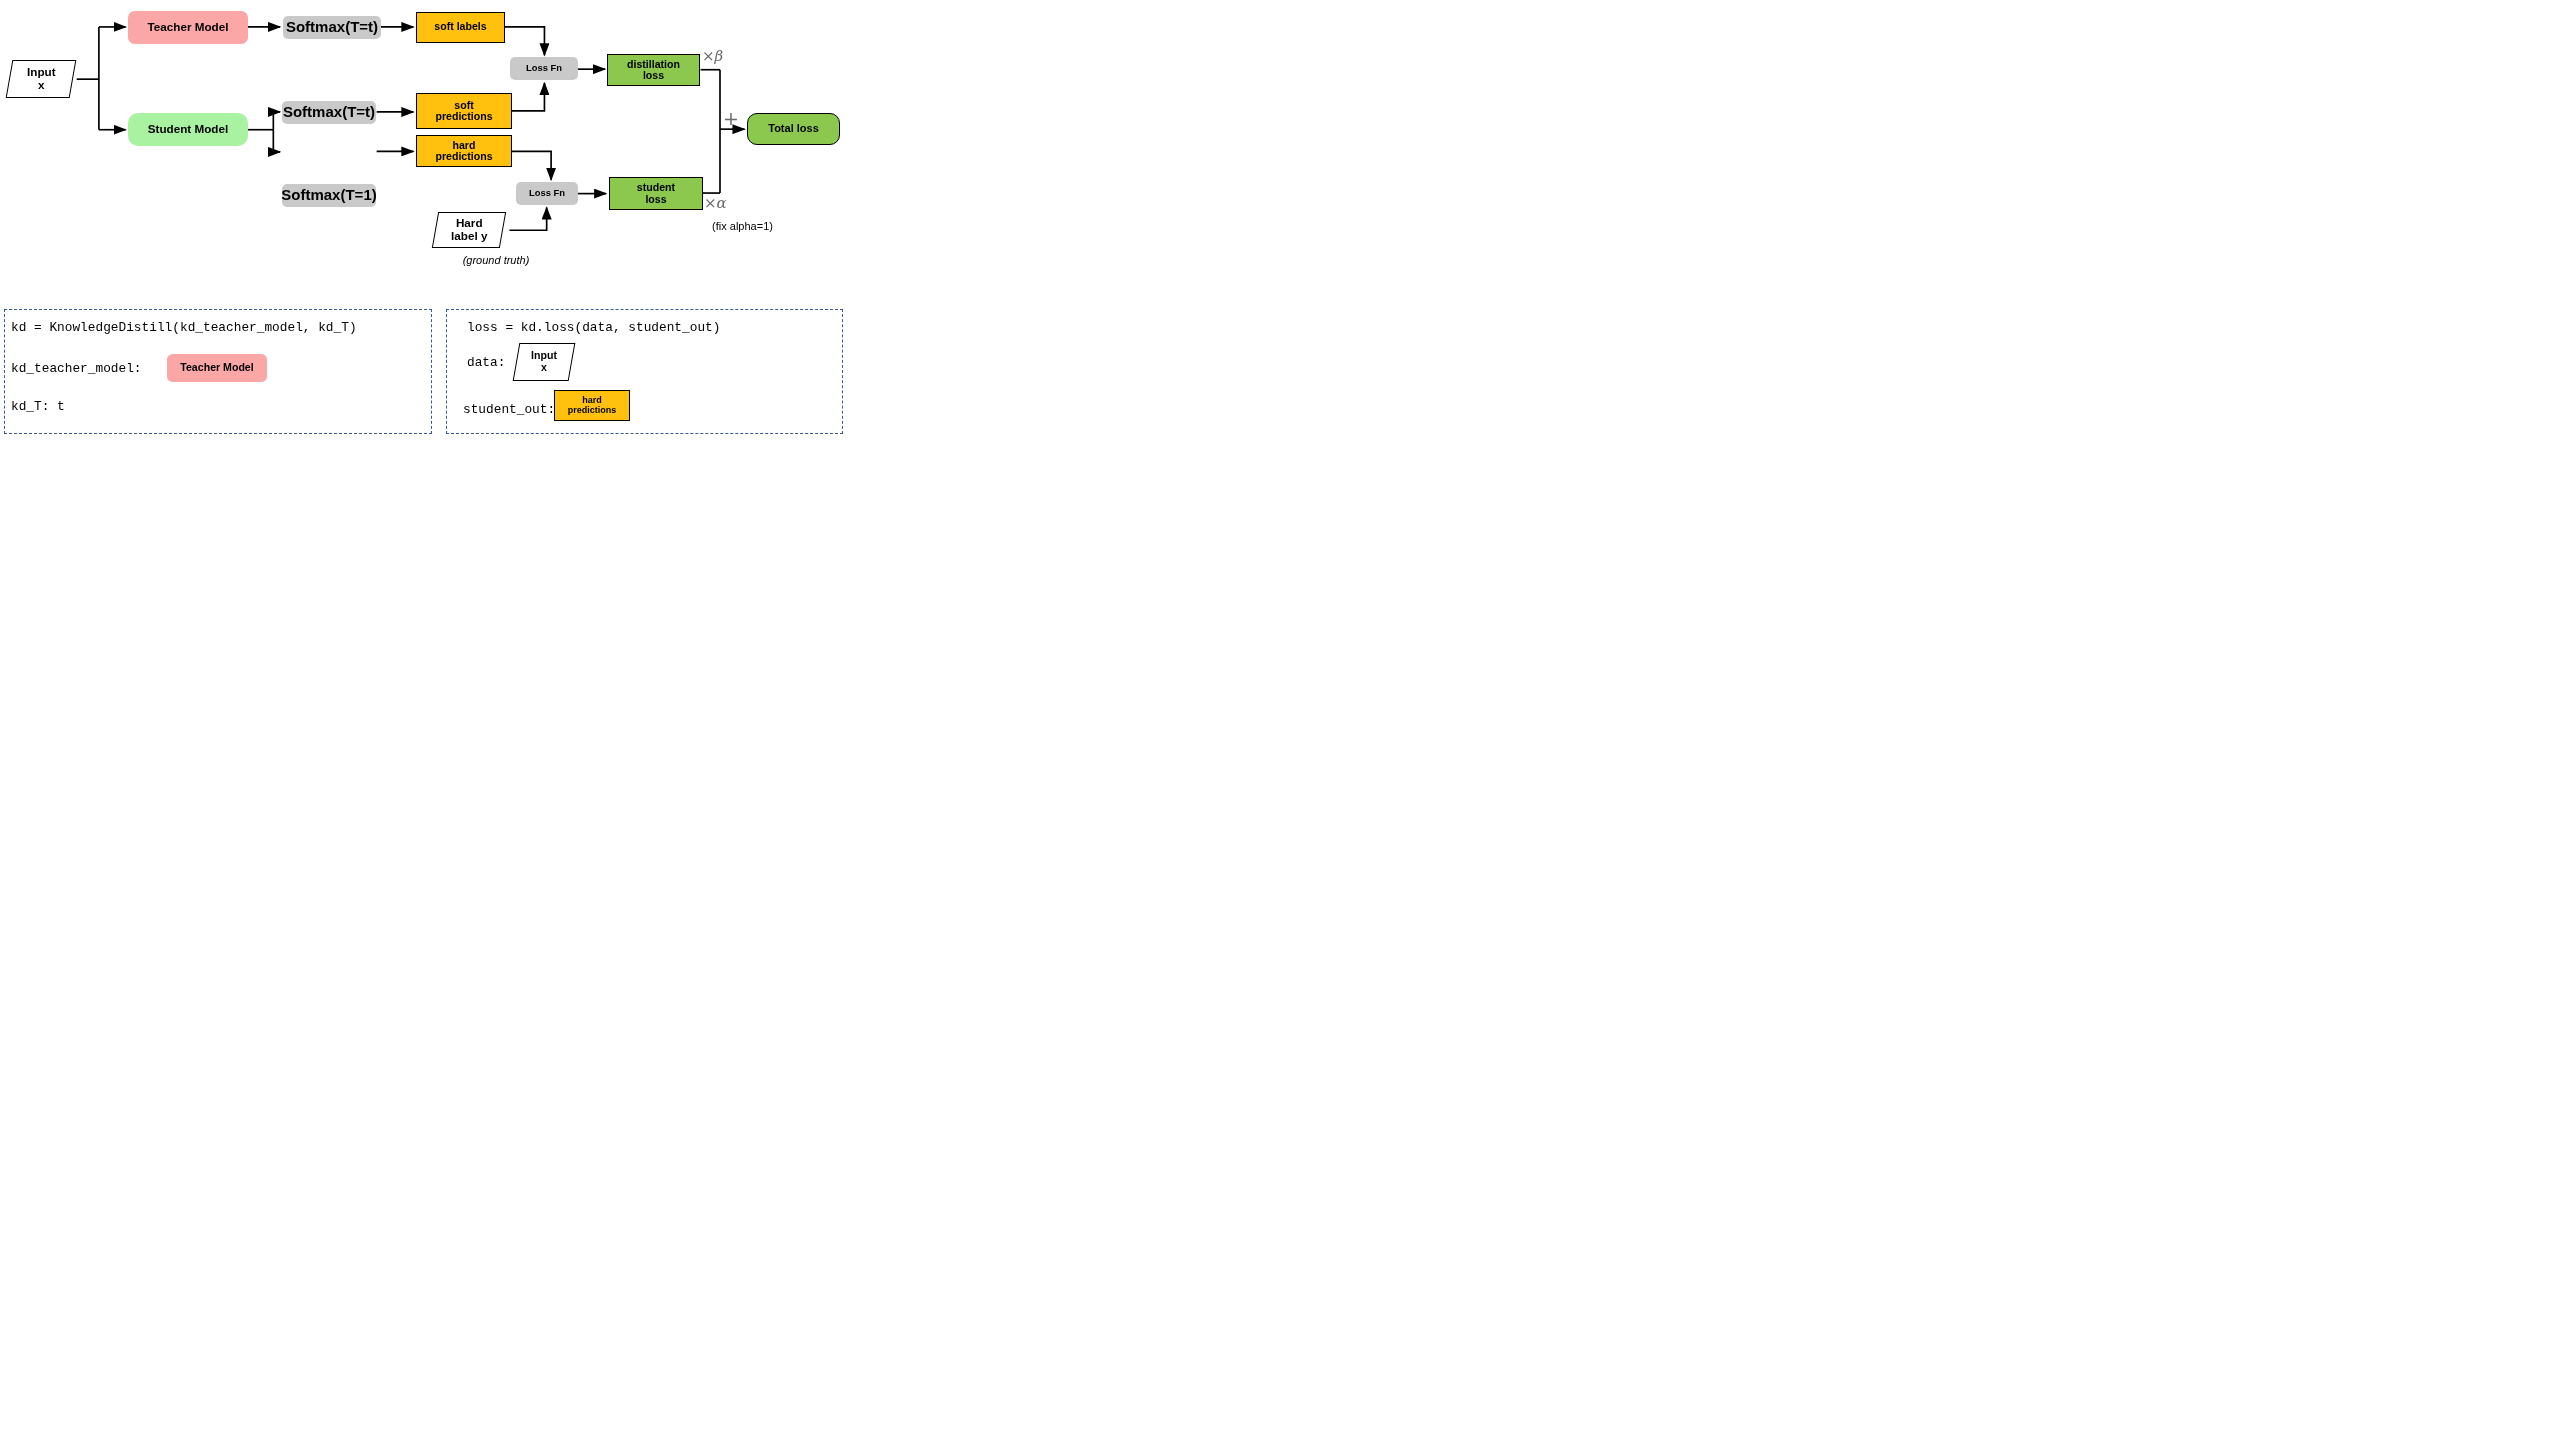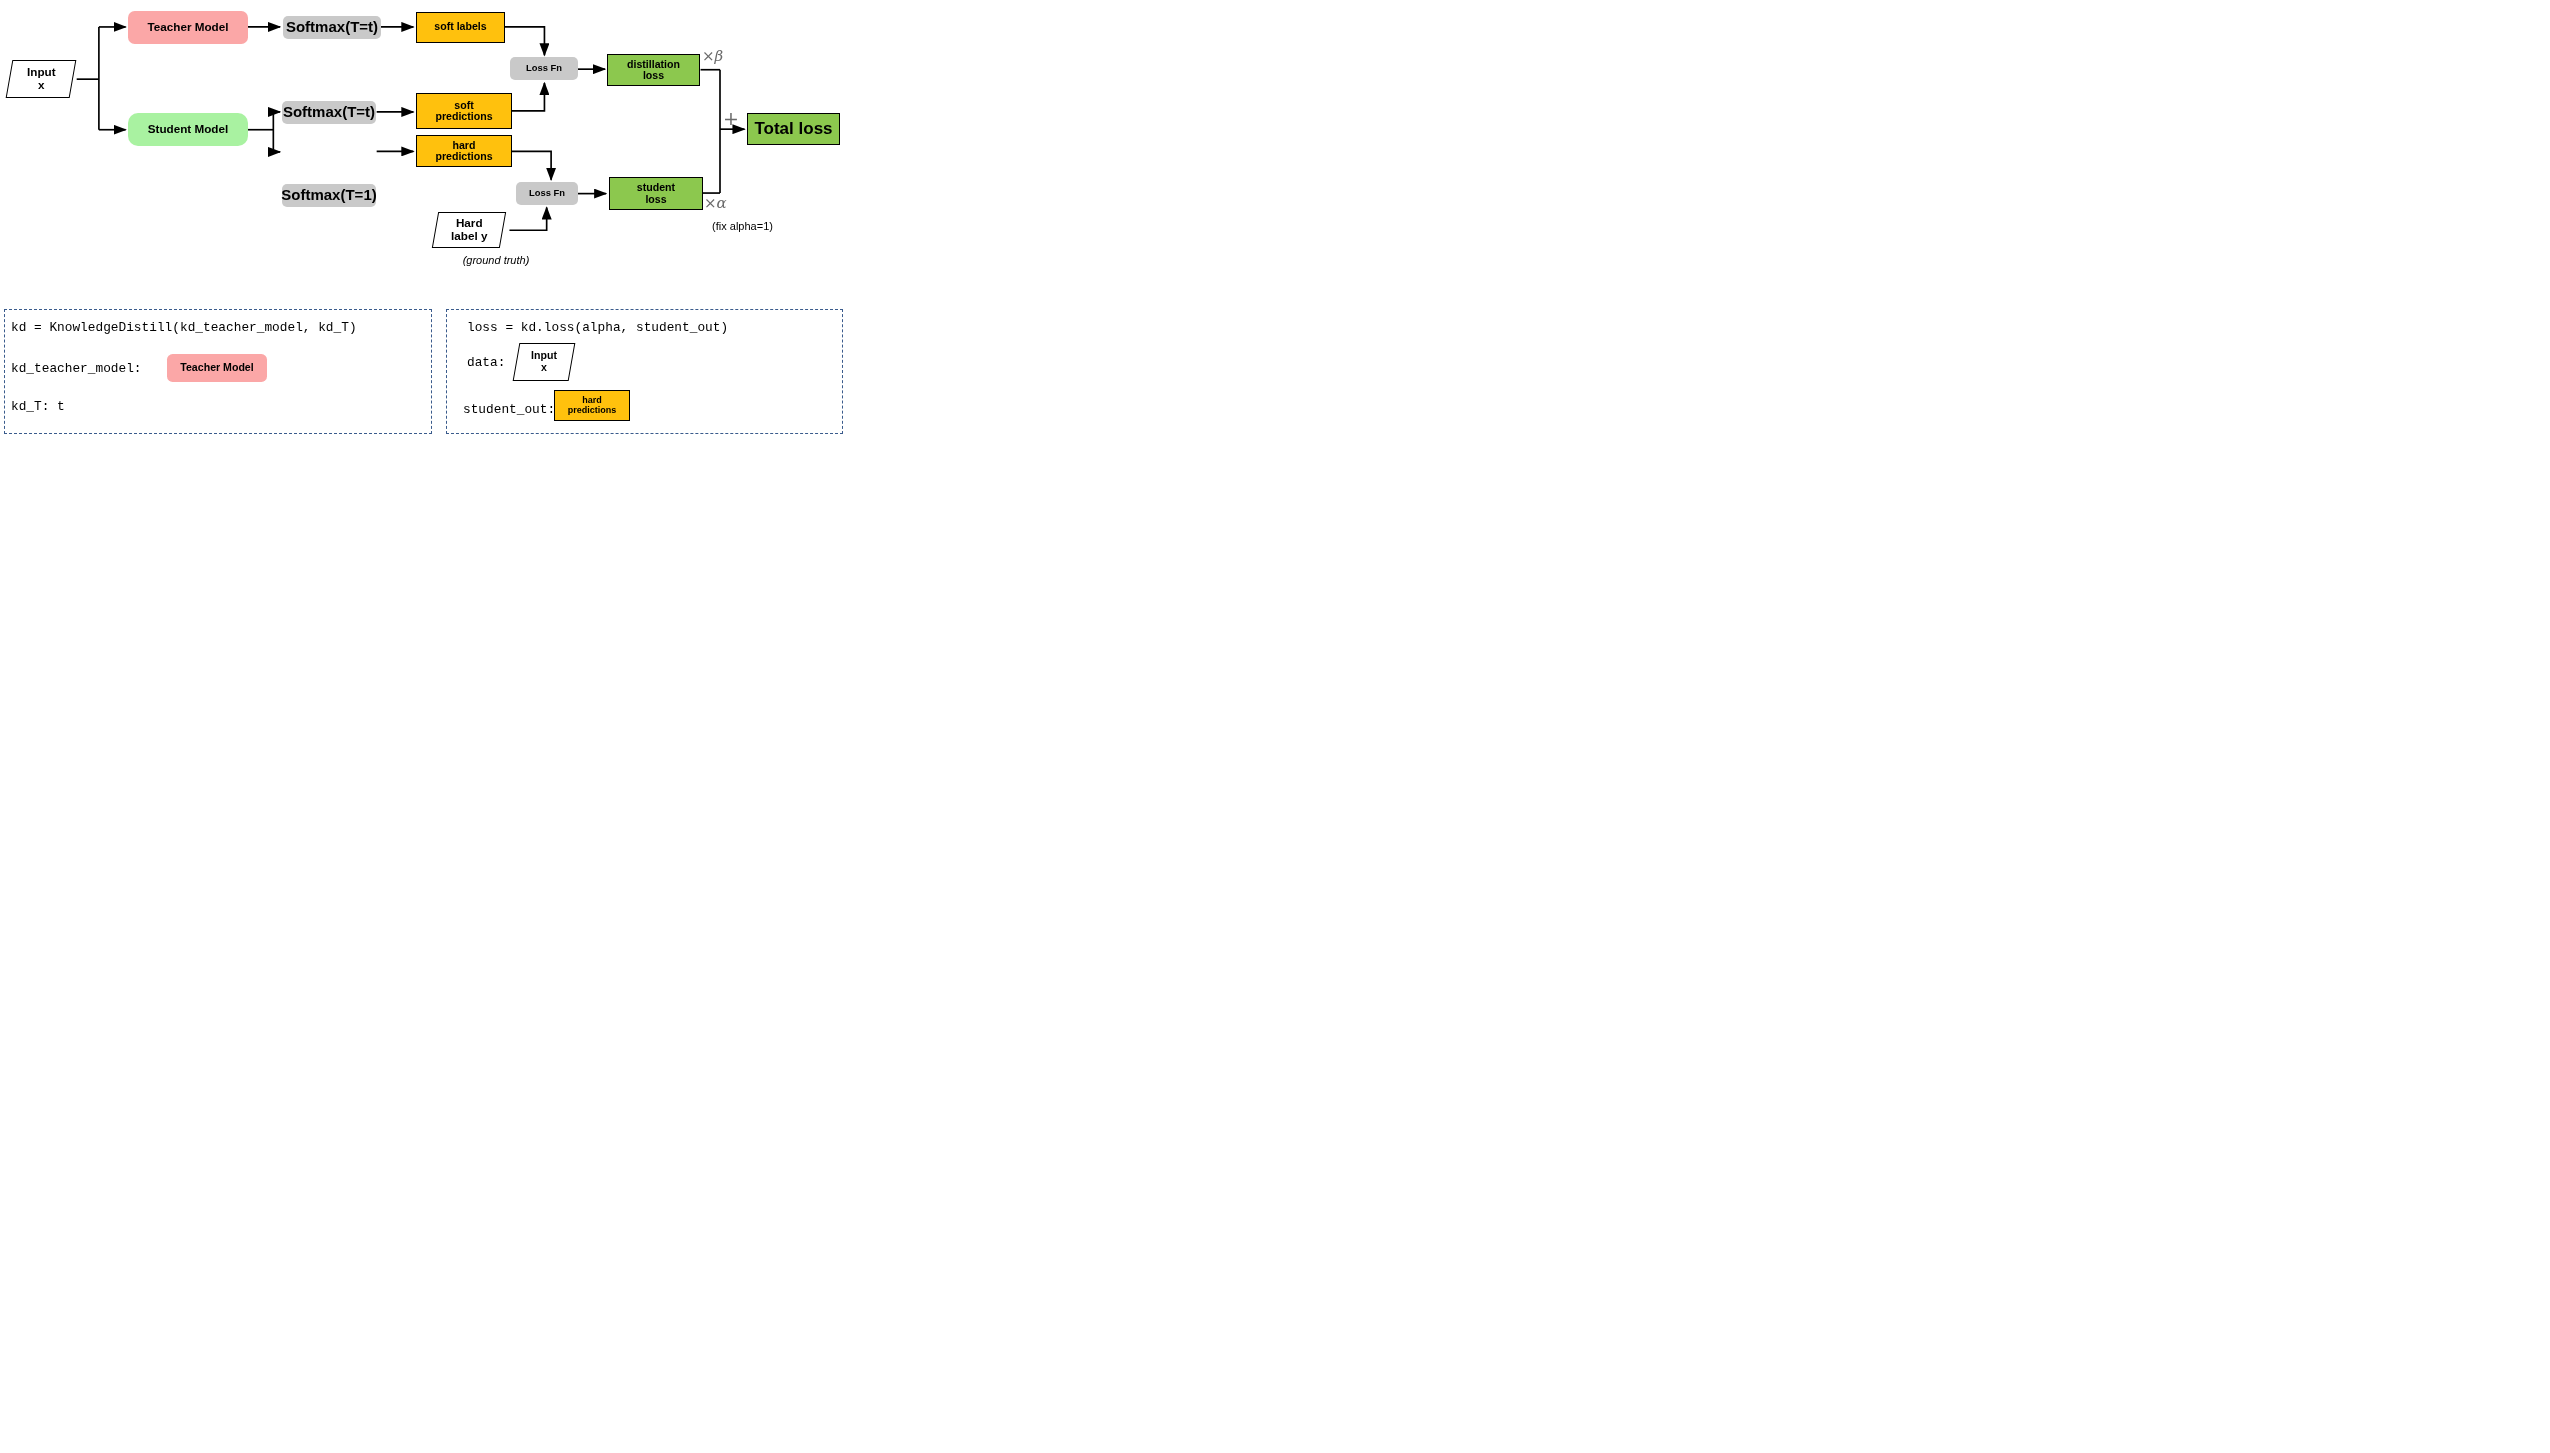--- a/index.html
+++ b/index.html
@@ -10,21 +10,21 @@
         text-align:center;font-weight:bold;color:#000;box-sizing:border-box;
         white-space:pre-line;line-height:1.08;}
   .rounded{border-radius:6.7px;}
   .pill{border-radius:5px;}
   .teacher{background:var(--teacher-pink);font-size:11.7px;}
   .student{background:var(--student-green);font-size:11.7px;border-radius:10px;}
   .softmax{background:var(--gray);font-size:15px;}
   .lossfn{background:var(--gray);font-size:9.4px;}
   .gold{background:var(--gold);border:1.4px solid #000;font-size:10.6px;}
   .green{background:var(--loss-green);border:1.4px solid #000;font-size:10.6px;text-align:center;}
-  .total{font-size:17px;}
+  .total{font-size:11px;border-radius:10px;}
   .para{position:absolute;background:#fff;border:1.7px solid #000;box-sizing:border-box;
         display:flex;align-items:center;justify-content:center;text-align:center;
         font-weight:bold;white-space:pre-line;line-height:1.1;}
   .skew{transform:skewX(-10deg);}
   .unskew{transform:skewX(10deg);}
   .mult{position:absolute;font-family:"DejaVu Serif", serif;font-style:italic;
         font-size:15px;color:var(--multiplier-gray);}
   .plus{position:absolute;font-family:"DejaVu Serif", serif;font-size:19px;
         color:var(--multiplier-gray);font-weight:400;line-height:1;}
   .caption{position:absolute;font-size:11px;color:#000;text-align:center;}
@@ -127,21 +127,21 @@
   <div class="code" style="left:11px;top:320px;">kd = KnowledgeDistill(kd_teacher_model, kd_T)</div>
 
   <div class="code" style="left:11px;top:361px;">kd_teacher_model:</div>
 
   <div class="chip chip-pink" style="left:167px;top:354px;width:100px;height:28px;">Teacher Model</div>
 
   <div class="code" style="left:11px;top:399px;">kd_T: t</div>
 
   <div class="panel" style="left:446px;top:309px;width:397px;height:125px;"></div>
 
-  <div class="code" style="left:467px;top:320px;">loss = kd.loss(alpha, student_out)</div>
+  <div class="code" style="left:467px;top:320px;">loss = kd.loss(data, student_out)</div>
 
   <div class="code" style="left:467px;top:355px;">data:</div>
 
   <div class="para skew" style="left:516px;top:343px;width:56px;height:38px;font-size:10.6px;">
     <span class="unskew">Input
 x</span>
   </div>
 
   <div class="code" style="left:463px;top:402px;">student_out:</div>
 

